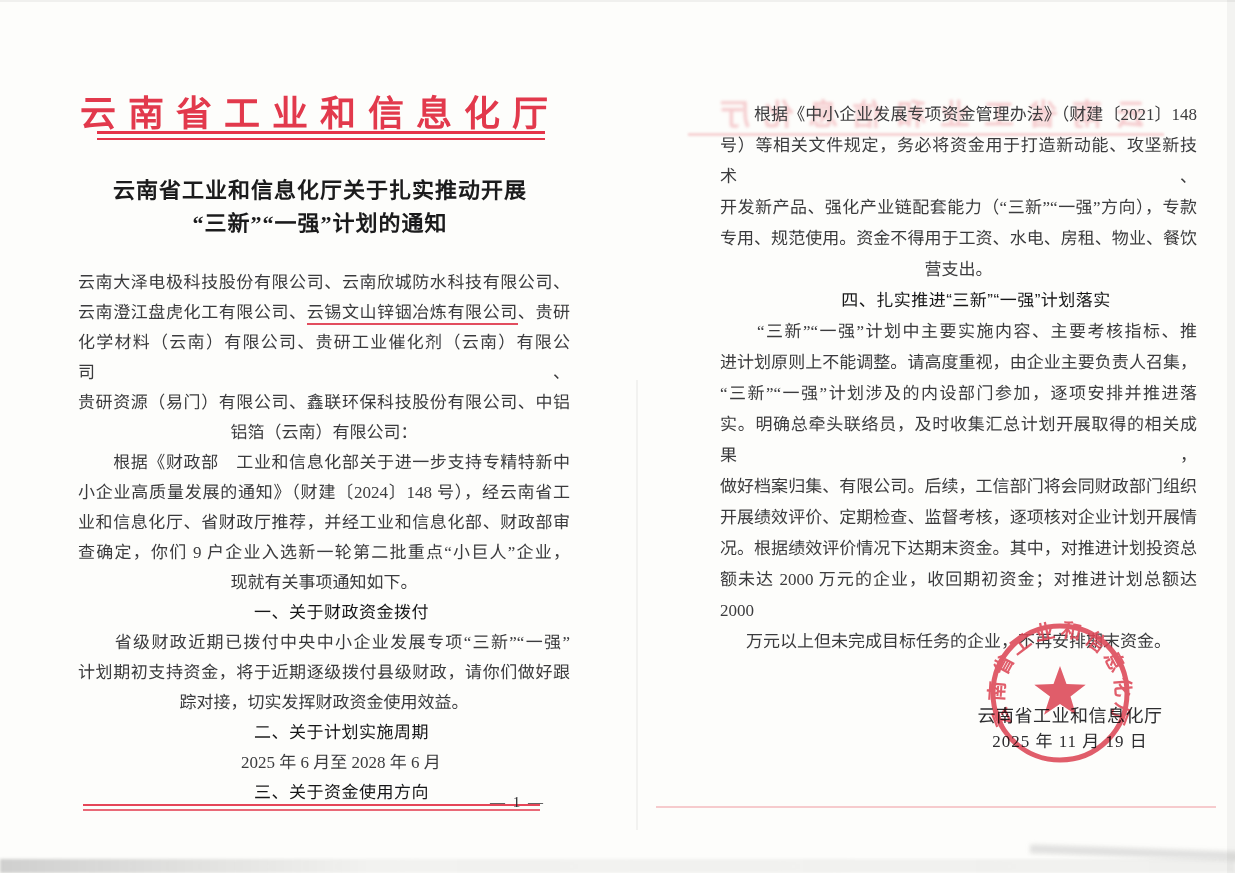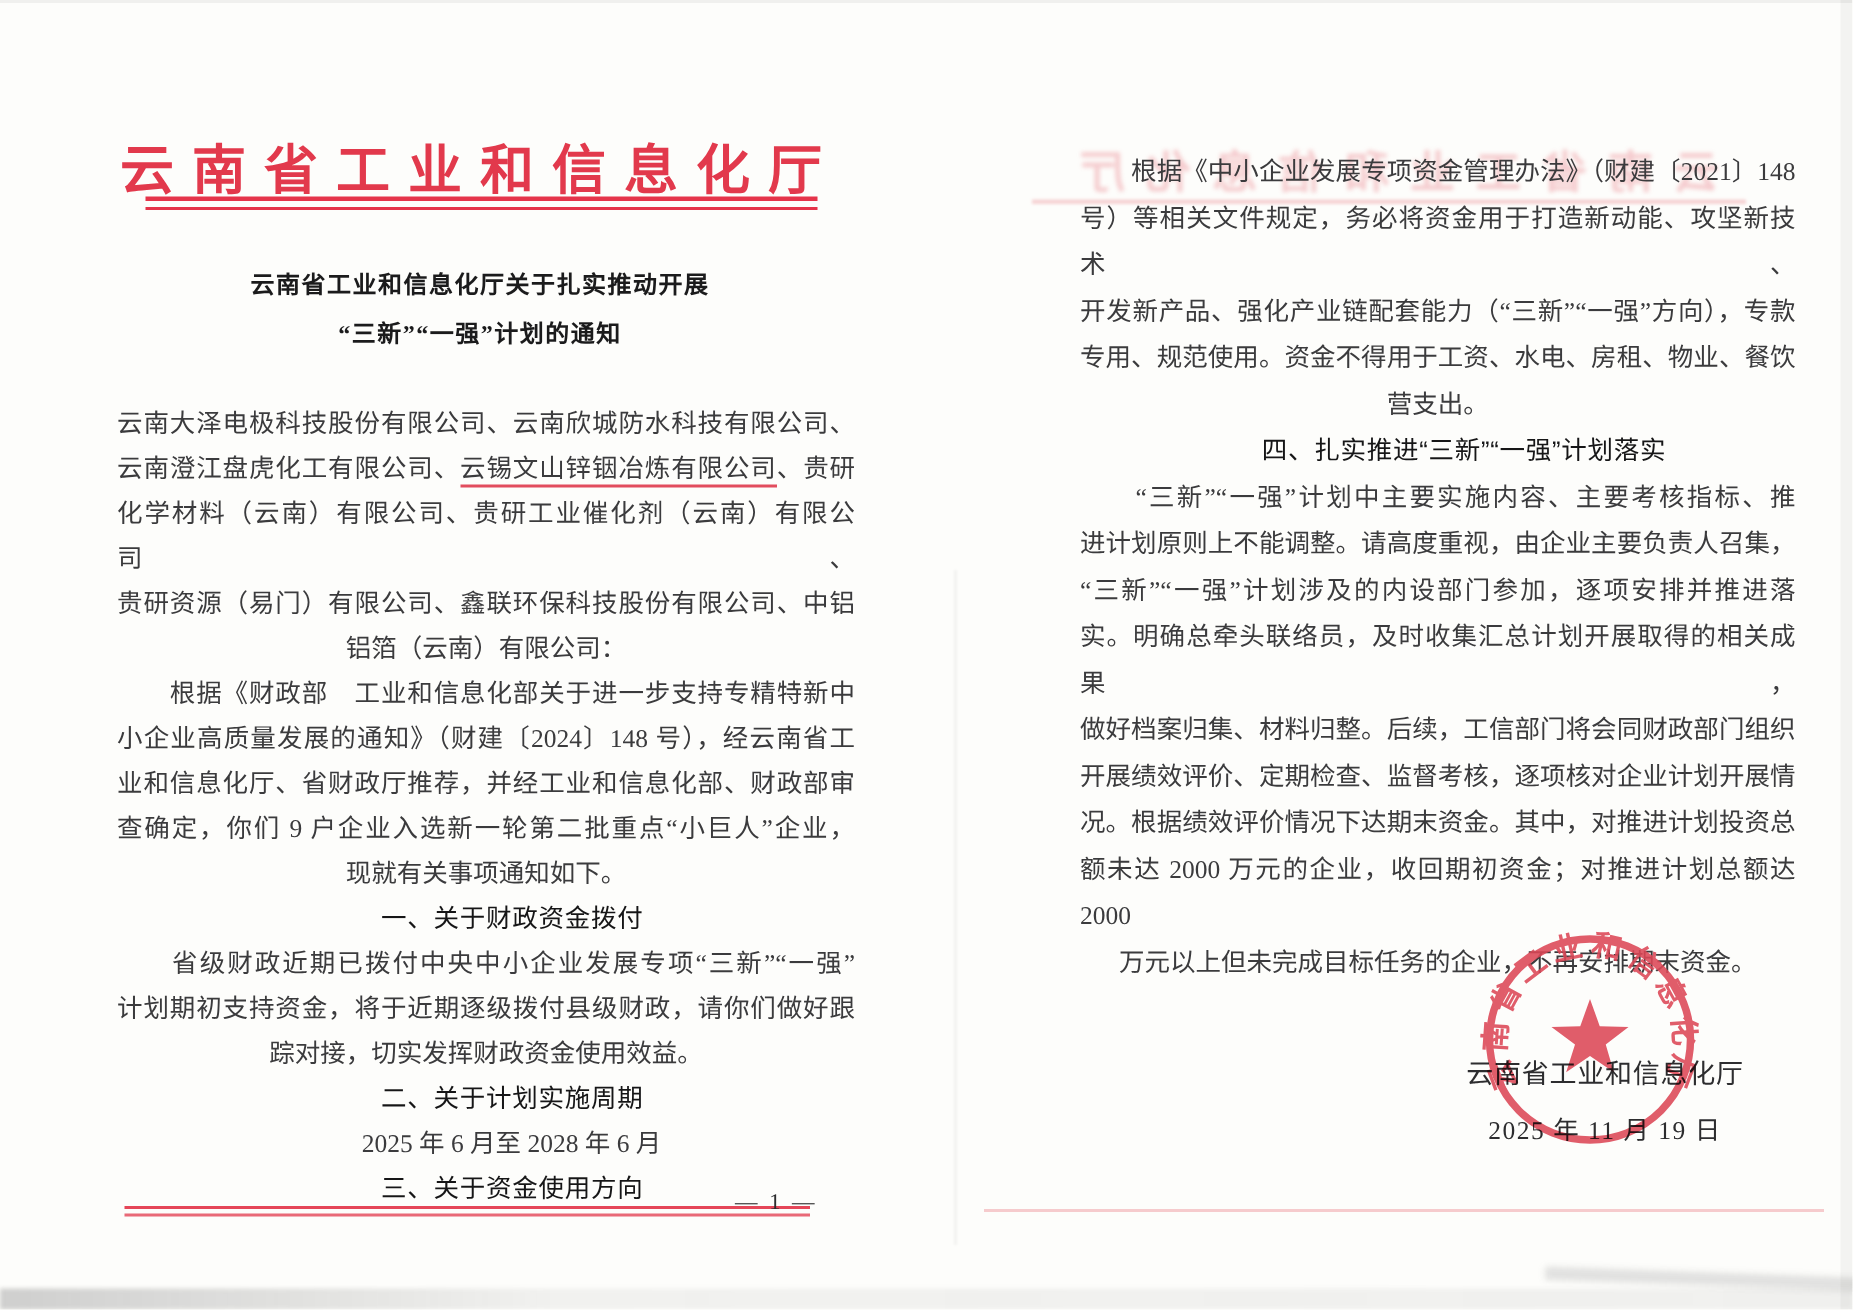--- a/index.html
+++ b/index.html
@@ -15,21 +15,21 @@
     left:78px;top:84px;width:484px;text-align:center;
     font-weight:700;font-size:36px;letter-spacing:12px;
     color:#e2394c;white-space:nowrap;
   }
   .head-rule{
     left:97px;top:131px;width:448px;height:4px;
     border-top:3px solid #e5344a;border-bottom:2px solid #e5344a;
   }
   .doc-title{
     left:78px;top:174px;width:484px;text-align:center;
-    font-weight:700;font-size:16px;line-height:33px;color:#1b1b1c;
+    font-weight:700;font-size:22px;line-height:33px;color:#1b1b1c;
     letter-spacing:1px;
   }
   .body-col{font-size:17px;}
   .col-left{left:78px;top:268px;width:492px;line-height:30px;}
   .col-right{left:720px;top:82px;width:477px;line-height:31px;}
   .line{white-space:pre-wrap;text-align:center;}
   .just{text-align:justify;text-align-last:justify;}
   .head{
     font-family:"Liberation Sans","DejaVu Sans",sans-serif;
     font-weight:400;color:#161617;letter-spacing:.5px;
@@ -46,21 +46,21 @@
   }
   .foot-rule-right{
     left:656px;top:806px;width:560px;height:2px;
     background:rgba(231,90,100,.30);filter:blur(.4px);
   }
   .pagenum{font-size:15px;color:#2c2c2e;letter-spacing:2px;white-space:nowrap;}
   .pn1{left:490px;top:794px;}
   .sig-block{left:970px;top:701px;width:200px;text-align:center;color:#2d2d2f;
     mix-blend-mode:multiply;z-index:3;}
   .sig-org{font-size:18px;letter-spacing:.5px;white-space:nowrap;}
-  .sig-date{font-size:17px;margin-top:12px;white-space:nowrap;letter-spacing:1px;}
+  .sig-date{font-size:17px;margin-top:0;white-space:nowrap;letter-spacing:1px;}
   .seal{left:985px;top:618px;z-index:2;opacity:.88;}
   
   .ghost-head{
     left:686px;top:90px;width:480px;text-align:center;
     font-weight:700;font-size:30px;letter-spacing:14px;white-space:nowrap;
     color:rgba(223,62,76,.26);transform:scaleX(-1);filter:blur(1.4px);
     z-index:0;
   }
   .ghost-rule{
     left:688px;top:133px;width:476px;height:3px;
@@ -118,21 +118,21 @@
     <div class="line just">　　根据《中小企业发展专项资金管理办法》（财建〔2021〕148</div>
     <div class="line just">号）等相关文件规定，务必将资金用于打造新动能、攻坚新技术、</div>
     <div class="line just">开发新产品、强化产业链配套能力（“三新”“一强”方向），专款</div>
     <div class="line just">专用、规范使用。资金不得用于工资、水电、房租、物业、餐饮</div>
     <div class="line">营支出。</div>
     <div class="line head">　　四、扎实推进“三新”“一强”计划落实</div>
     <div class="line just">　　“三新”“一强”计划中主要实施内容、主要考核指标、推</div>
     <div class="line just">进计划原则上不能调整。请高度重视，由企业主要负责人召集，</div>
     <div class="line just">“三新”“一强”计划涉及的内设部门参加，逐项安排并推进落</div>
     <div class="line just">实。明确总牵头联络员，及时收集汇总计划开展取得的相关成果，</div>
-    <div class="line just">做好档案归集、材料归整。后续，工信部门将会同财政部门组织</div>
+    <div class="line just">做好档案归集、有限公司。后续，工信部门将会同财政部门组织</div>
     <div class="line just">开展绩效评价、定期检查、监督考核，逐项核对企业计划开展情</div>
     <div class="line just">况。根据绩效评价情况下达期末资金。其中，对推进计划投资总</div>
     <div class="line just">额未达 2000 万元的企业，收回期初资金；对推进计划总额达 2000</div>
     <div class="line">万元以上但未完成目标任务的企业，不再安排期末资金。</div>
   </div>
 
 <svg class="abs seal" width="150" height="150" viewBox="0 0 150 150">
   <circle cx="75" cy="75" r="67" fill="none" stroke="#dd4757" stroke-width="5"></circle>
   <polygon fill="#dd4757" points="75,48 81.5,66.1 100.7,66.7 85.5,78.4 90.9,96.8 75,86 59.1,96.8 65,78.4 49.3,66.7 68.5,66.1"></polygon>
   <path id="sealArc" d="M 31 110 A 56 56 0 1 1 119 110" fill="none"></path>

